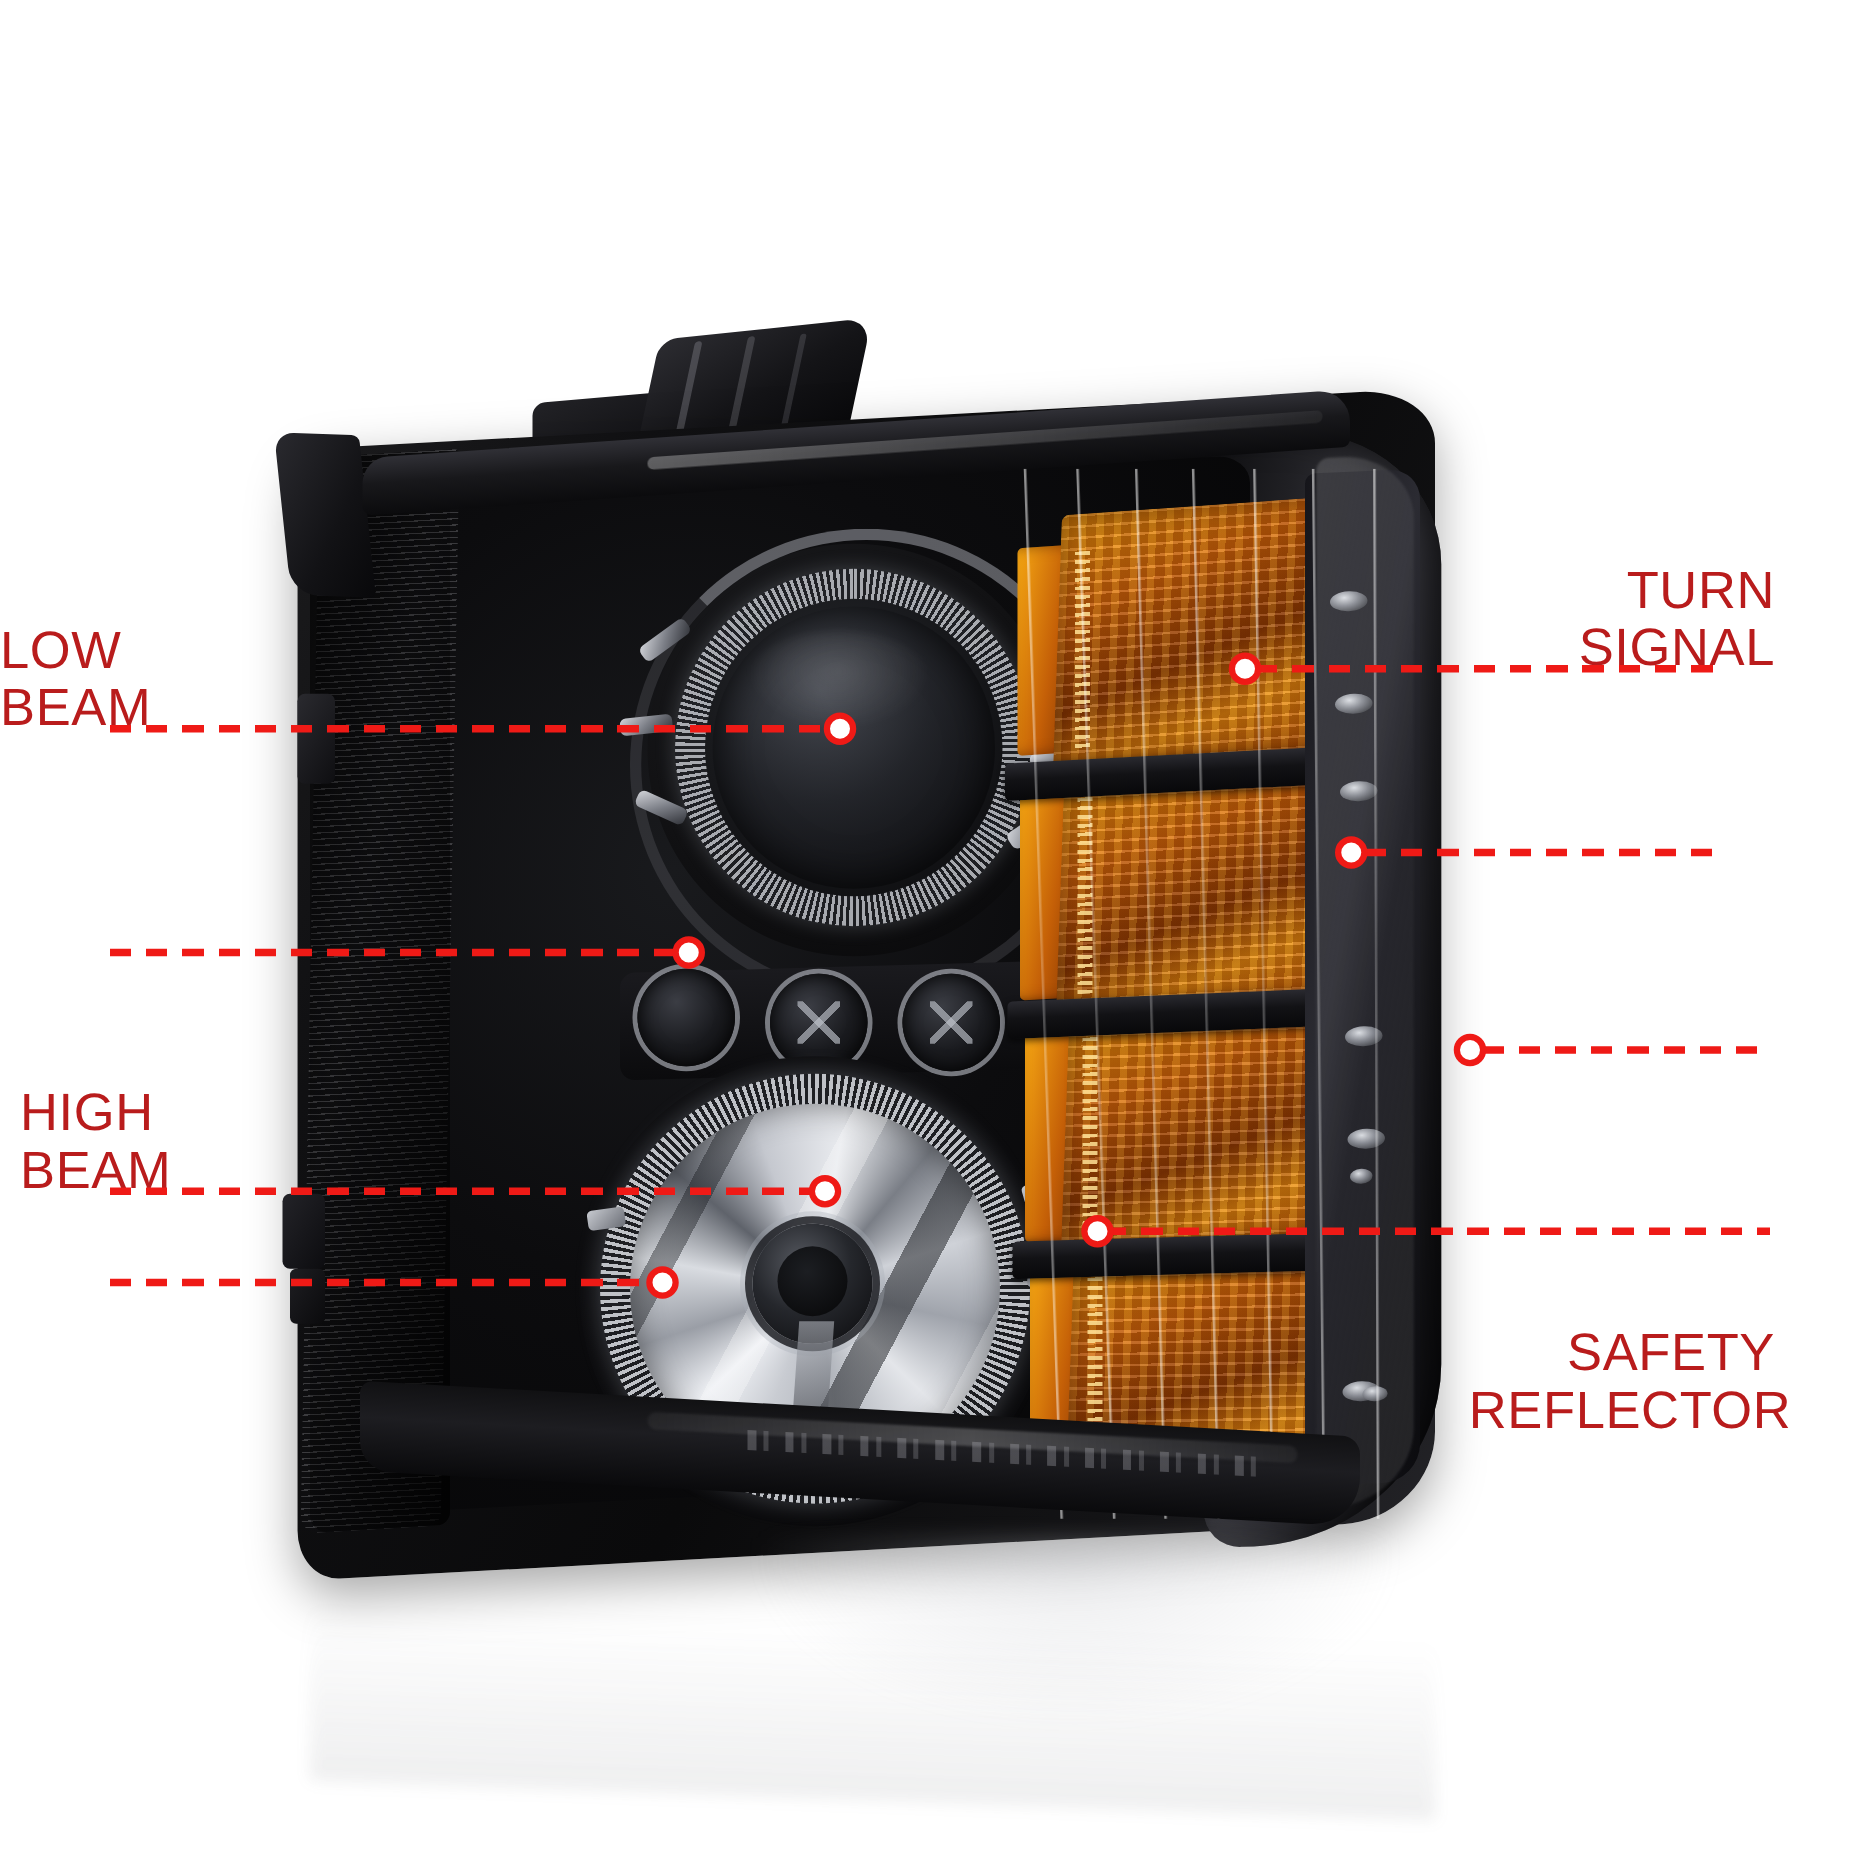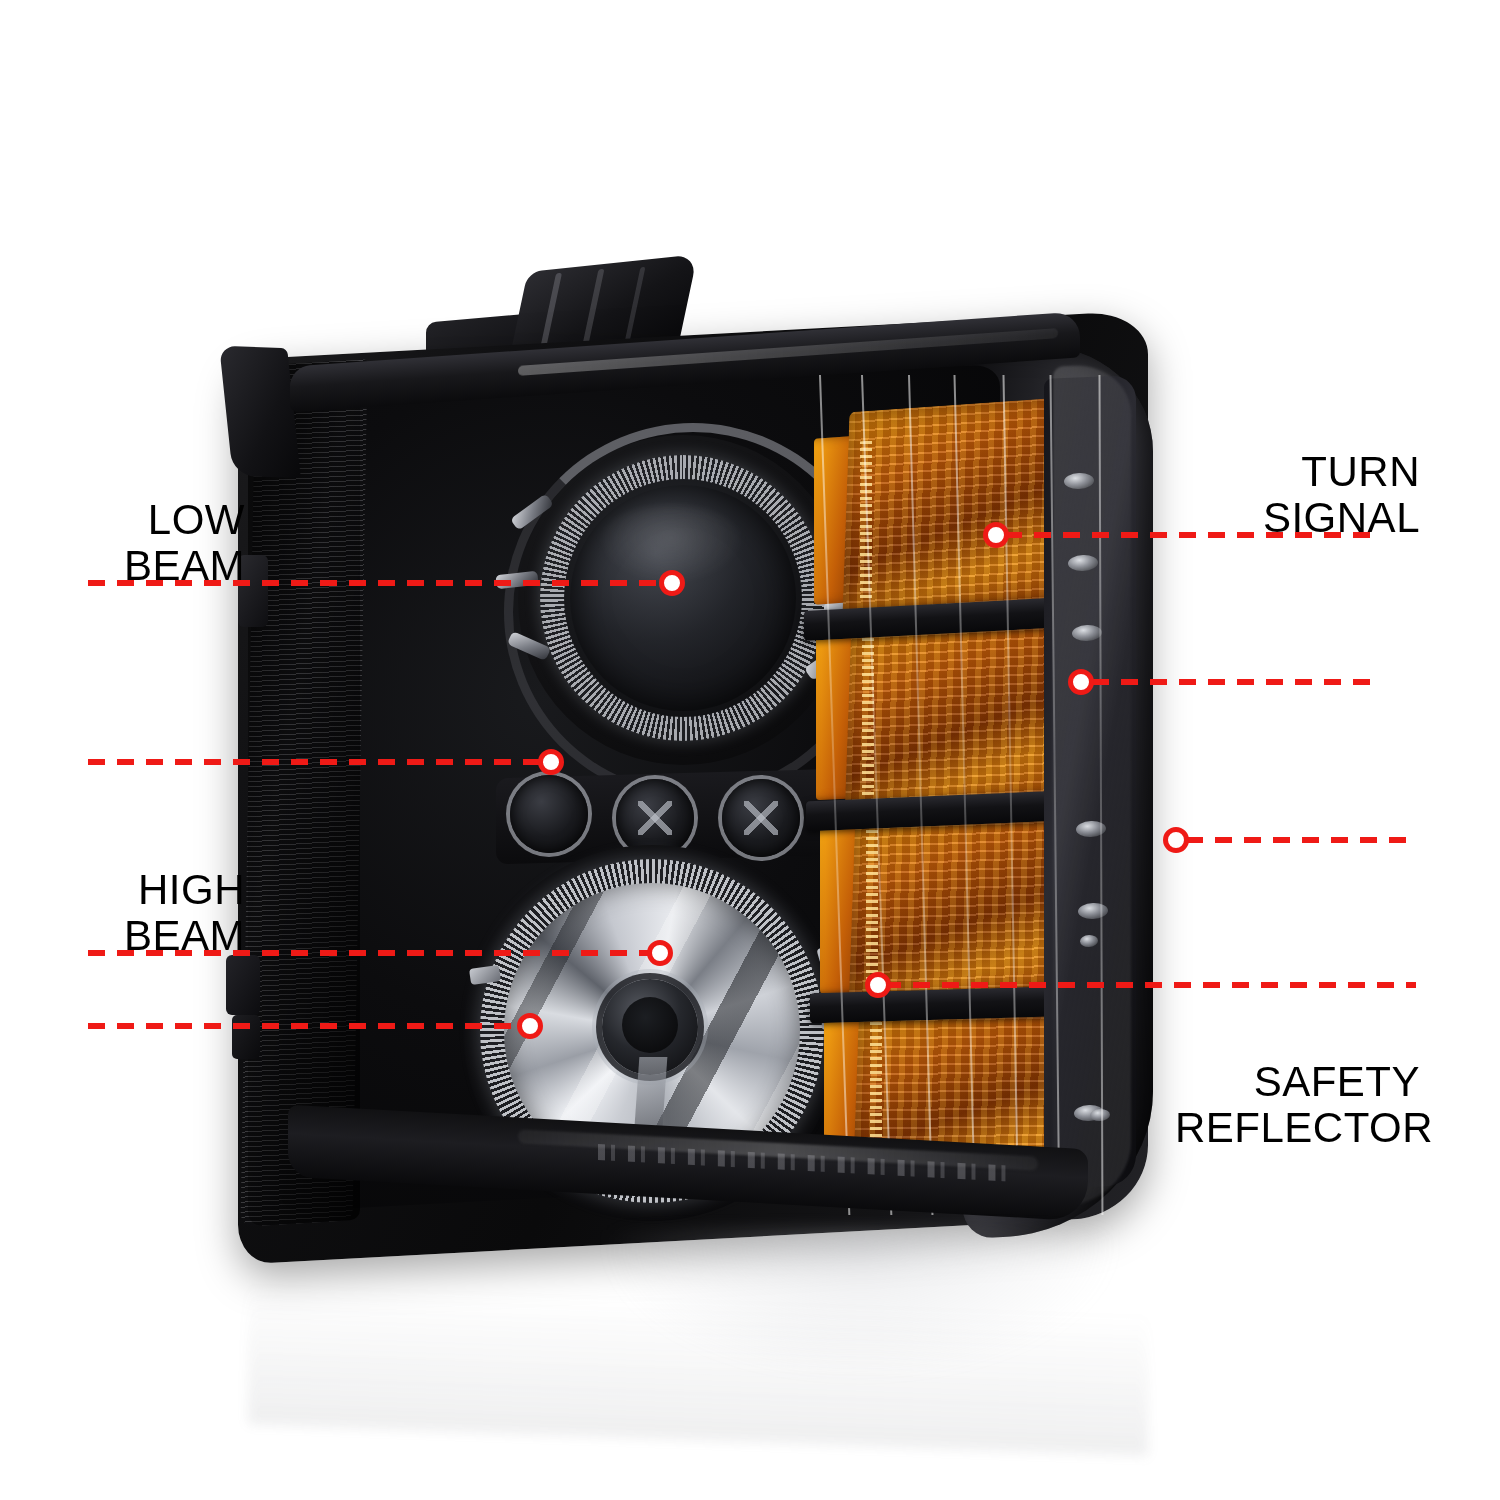--- a/index.html
+++ b/index.html
@@ -2,23 +2,23 @@
 <html><head>
 <meta charset="utf-8">
 <style>
   html,body{margin:0;padding:0;background:#ffffff;}
   body{width:1500px;height:1500px;overflow:hidden;
        font-family:"Liberation Sans",sans-serif;}
 
   #stage{position:relative;width:1500px;height:1500px;background:#fff;}
 
   
-  .label{position:absolute;color:#000000;font-size:42px;line-height:46px;
+  .label{position:absolute;color:#b91c1c;font-size:42px;line-height:46px;
          letter-spacing:.5px;font-weight:400;white-space:pre-line;}
-  .label.left{text-align:right;}
+  .label.left{text-align:left;}
   .label.right{text-align:right;}
 
   
   .dash{position:absolute;height:6px;
         background-image:repeating-linear-gradient(to right,
           #ef1a16 0px,#ef1a16 17px,rgba(255,255,255,0) 17px,rgba(255,255,255,0) 29px);}
   .dot{position:absolute;width:26px;height:26px;border-radius:50%;
        background:#ffffff;border:5px solid #ef1a16;box-sizing:border-box;
        transform:translate(-50%,-50%);z-index:40;}
 
@@ -376,21 +376,21 @@
   <div id="refl-glow"></div>
 
   <div class="label left" style="left:0px;top:497px;width:245px;">LOW
 BEAM</div>
   <div class="dash" style="left:88px;top:580px;width:588px;"></div>
   <div class="dot" style="left:672px;top:583px;"></div>
 
   <div class="dash" style="left:88px;top:759px;width:466px;"></div>
   <div class="dot" style="left:551px;top:762px;"></div>
 
-  <div class="label left" style="left:0px;top:867px;width:245px;">HIGH
+  <div class="label left" style="left:16px;top:867px;width:245px;">HIGH
 BEAM</div>
   <div class="dash" style="left:88px;top:950px;width:575px;"></div>
   <div class="dot" style="left:660px;top:953px;"></div>
 
   <div class="dash" style="left:88px;top:1023px;width:445px;"></div>
   <div class="dot" style="left:530px;top:1026px;"></div>
 
   <div class="label right" style="left:1175px;top:449px;width:245px;">TURN
 SIGNAL</div>
   <div class="dash" style="left:1005px;top:532px;width:370px;"></div>

